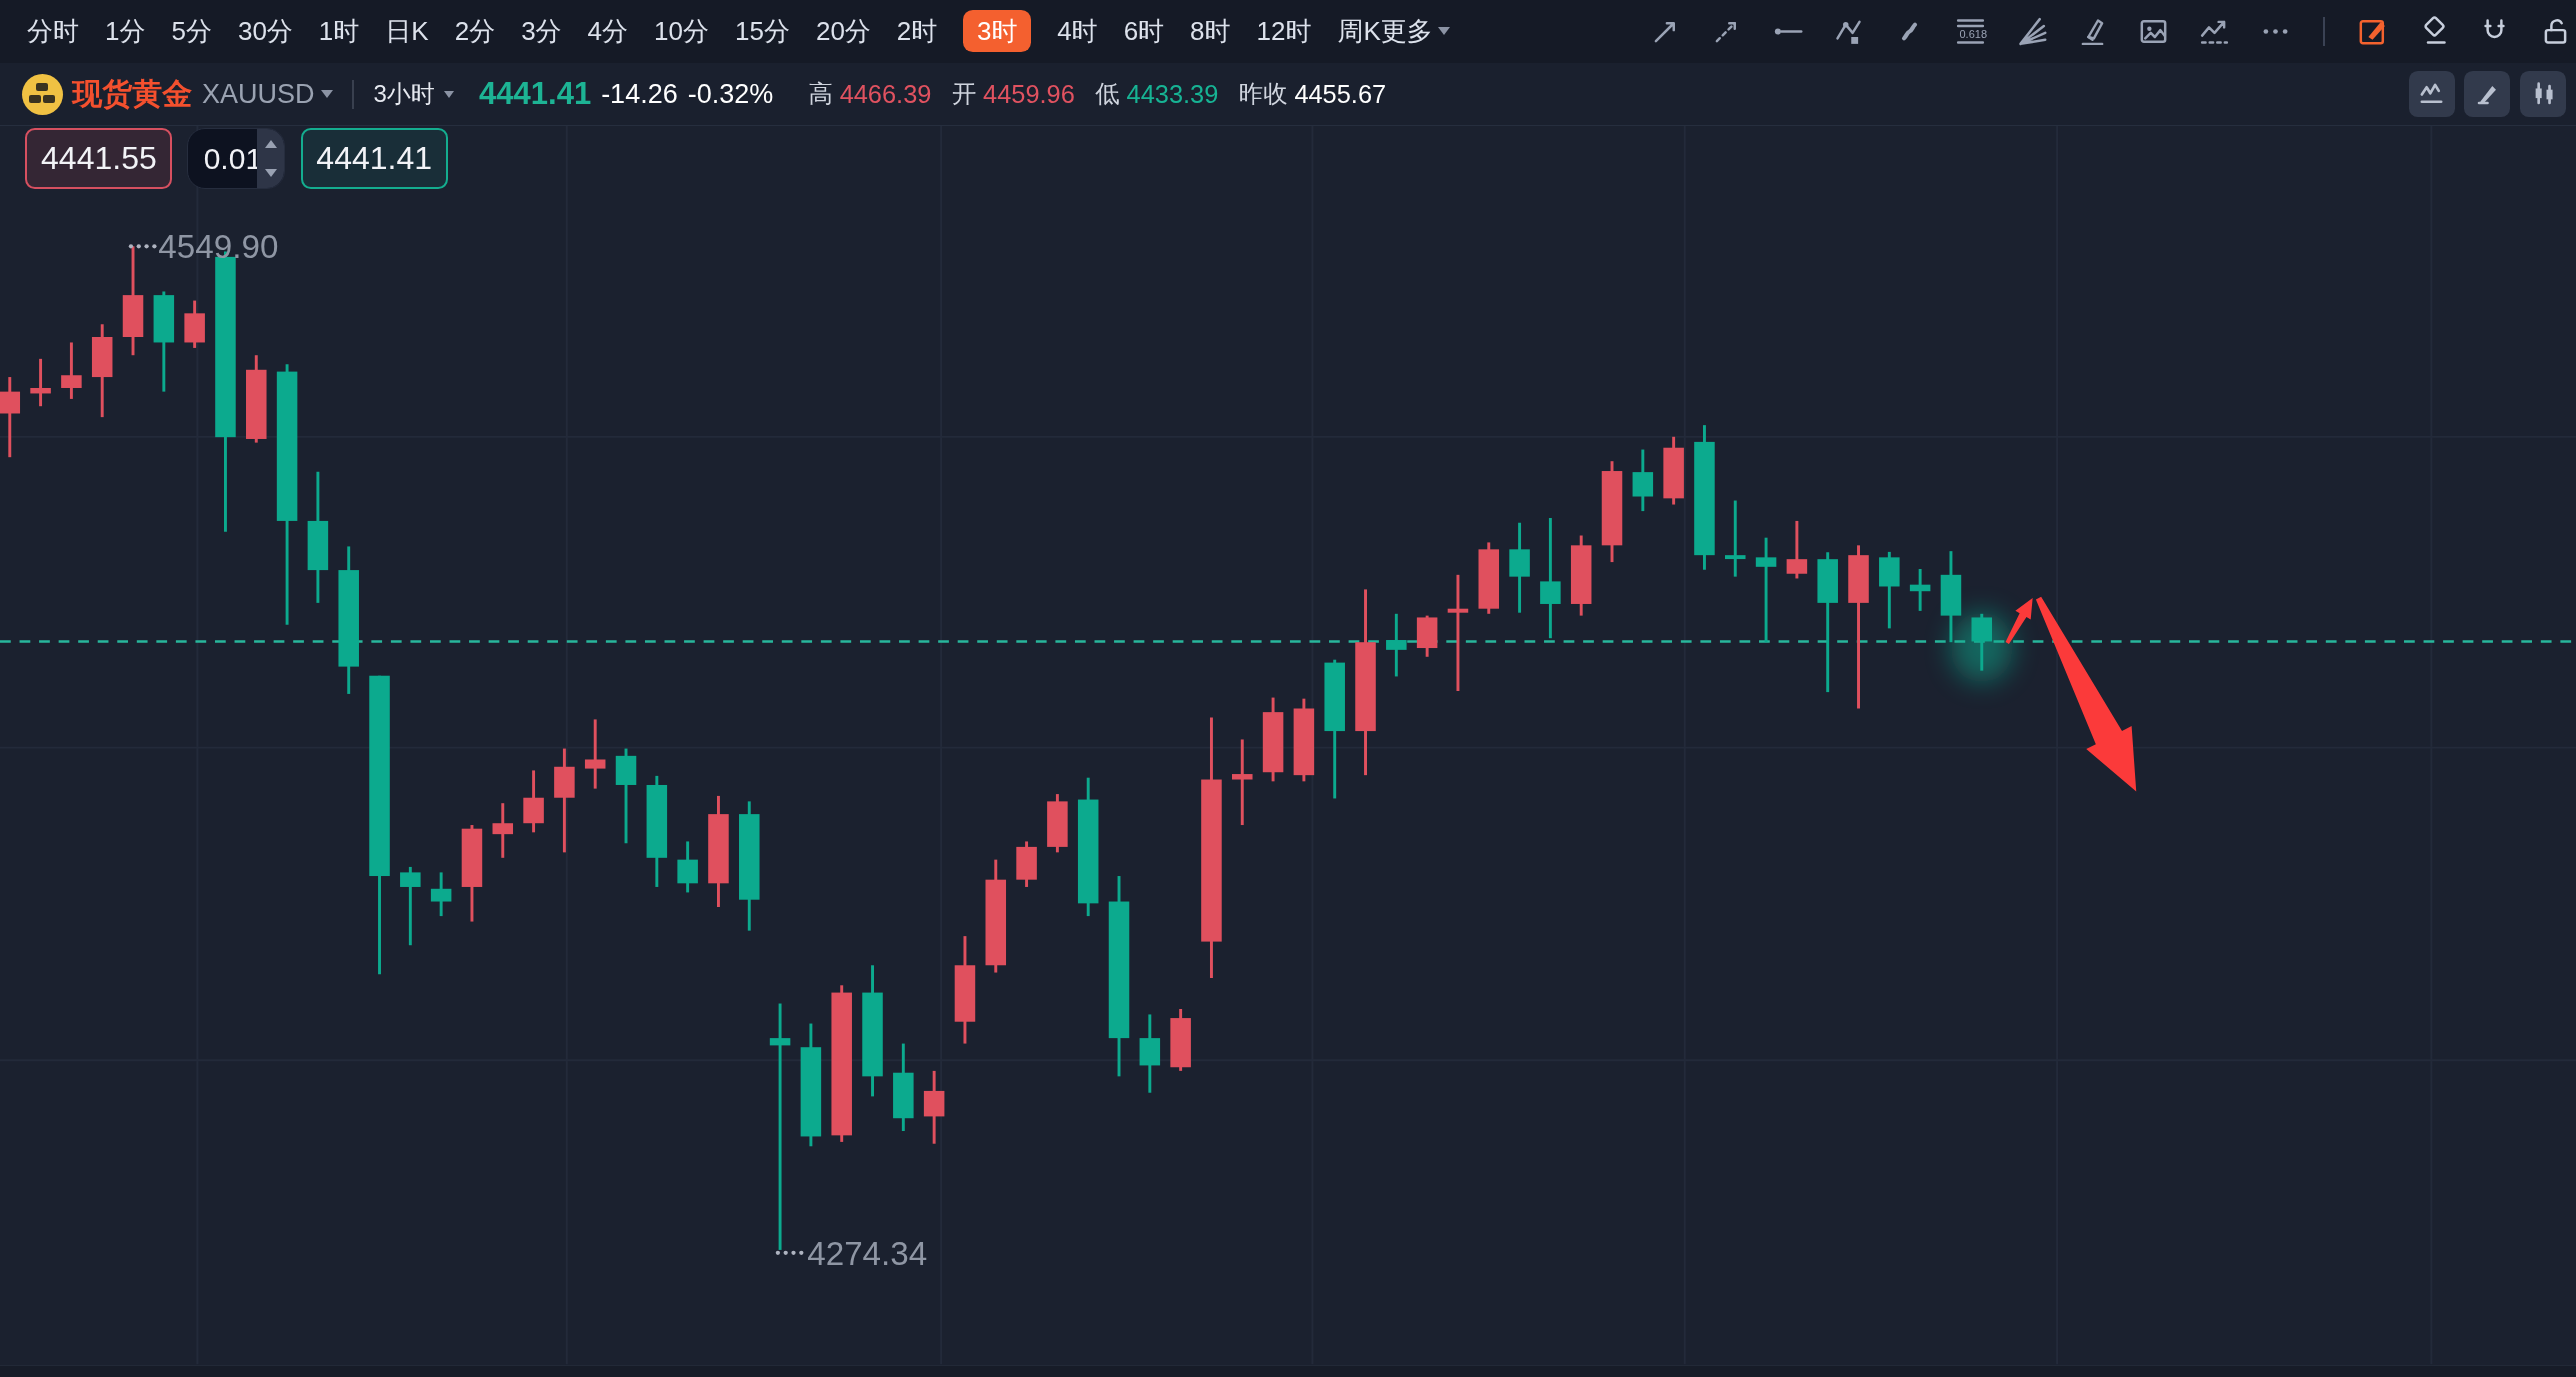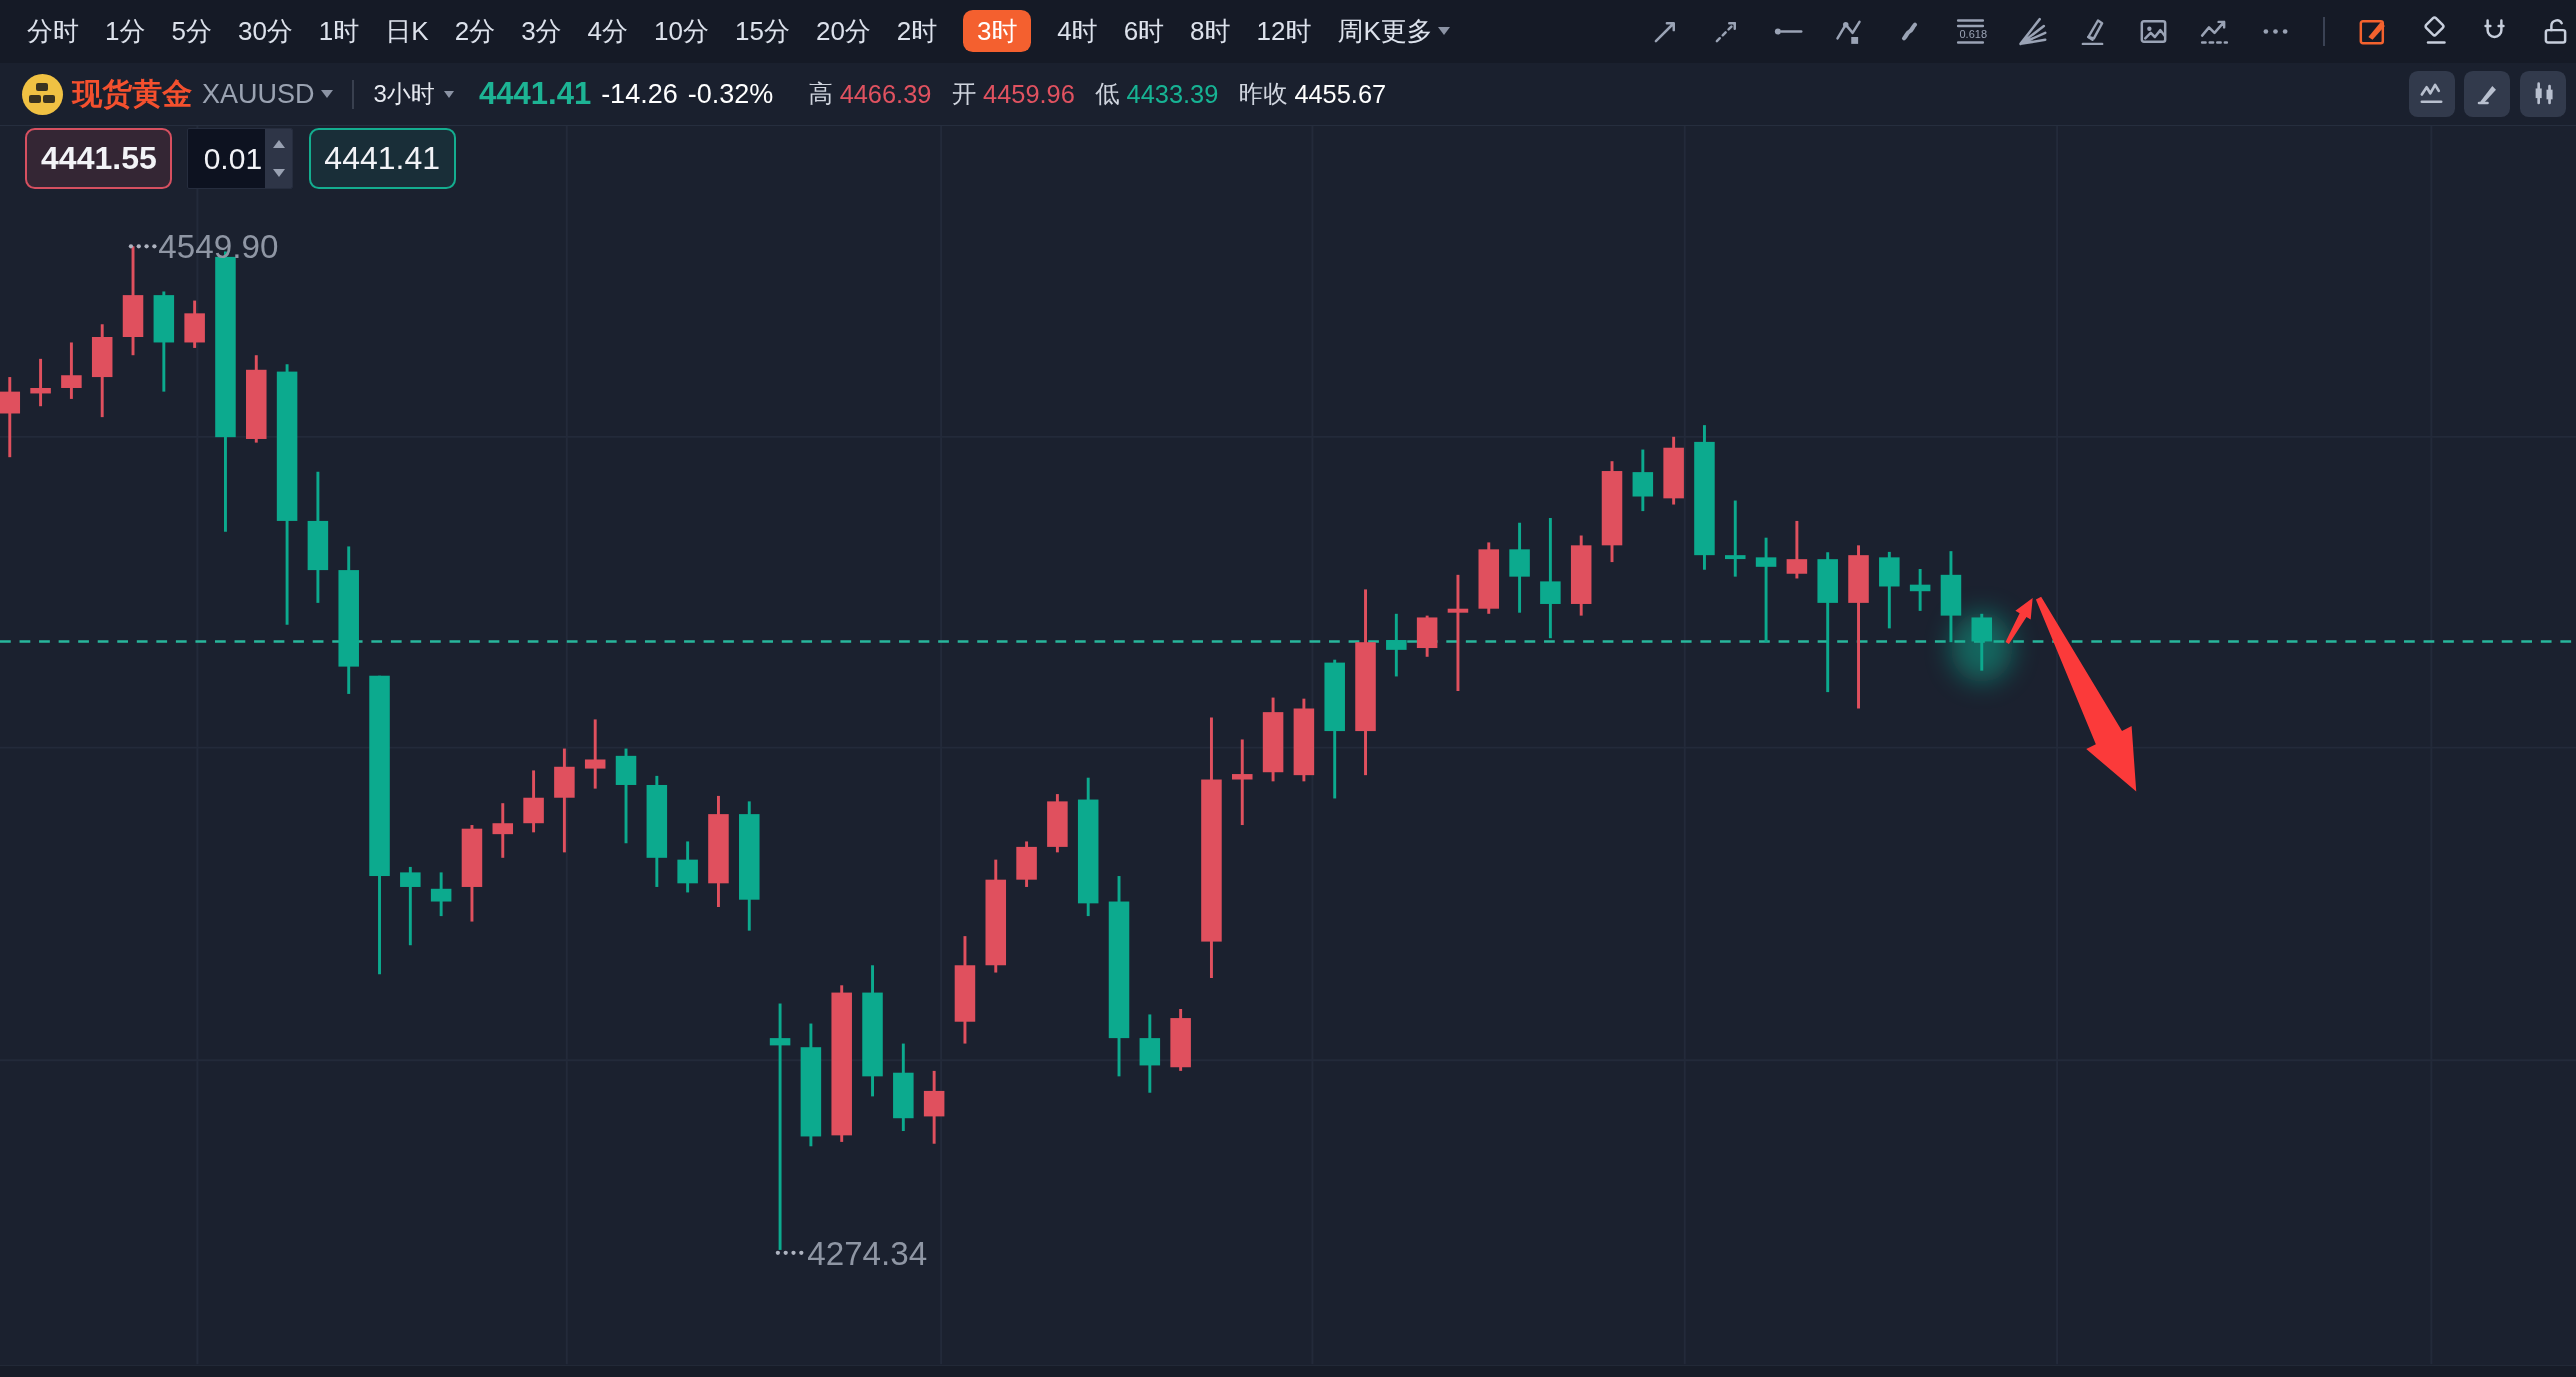--- a/index.html
+++ b/index.html
@@ -47,23 +47,23 @@
   .val.red { color:#e05260; } .val.grn { color:#17b394; } .val.wht { color:#ffffff; }
   .r2btns { margin-left:auto; display:flex; gap:9.8px; }
   .r2btn { width:46px; height:46px; background:#323a4c; border-radius:8.8px;
            display:flex; align-items:center; justify-content:center; cursor:pointer; flex:0 0 auto; }
   .r2btn svg { width:29px; height:29px; stroke:#b9c0cf; fill:none; stroke-width:2.2; stroke-linecap:round; stroke-linejoin:round; }
 
   
   .trade { position:absolute; left:25.4px; top:128px; display:flex; align-items:center; z-index:6; }
   .sellbtn { width:147px; height:61px; border:2px solid #d65060; border-radius:9.8px;
              background:rgba(224,80,94,0.13); color:#f2f3f7; font-size:32px;
-             display:flex; align-items:center; justify-content:center; cursor:pointer;font-weight:bold; }
-  .qty { width:106px; height:61px; margin-left:14.7px; background:#0d1220; border:1px solid #262d3e;
-         border-radius:2px; display:flex; overflow:hidden; }
+             display:flex; align-items:center; justify-content:center; cursor:pointer; }
+  .qty { width:98px; height:61px; margin-left:14.7px; background:#0d1220; border:1px solid #262d3e;
+         border-radius:18px; display:flex; overflow:hidden; }
   .qty input { flex:1; background:transparent; border:none; outline:none; color:#f2f3f7;
                font-size:30px; padding-left:15.6px; width:59px; font-family:"Liberation Sans",sans-serif; }
   .steppers { width:27px; background:#2e3547; display:flex; flex-direction:column; }
   .step { flex:1; display:flex; align-items:center; justify-content:center; cursor:pointer; }
   .tri-up { width:0;height:0;border-left:6.8px solid transparent;border-right:6.8px solid transparent;border-bottom:8.8px solid #99a1b2; }
   .tri-dn { width:0;height:0;border-left:6.8px solid transparent;border-right:6.8px solid transparent;border-top:8.8px solid #99a1b2; }
   .buybtn { width:147px; height:61px; margin-left:15.6px; border:2px solid #14ad8f; border-radius:9.8px;
             background:rgba(12,170,142,0.10); color:#f2f3f7; font-size:32px;
             display:flex; align-items:center; justify-content:center; cursor:pointer; }
 

